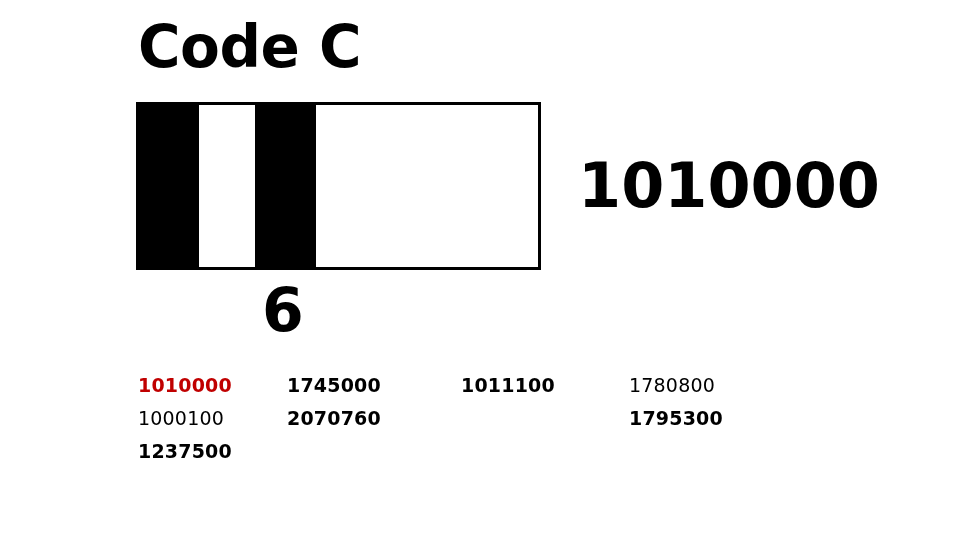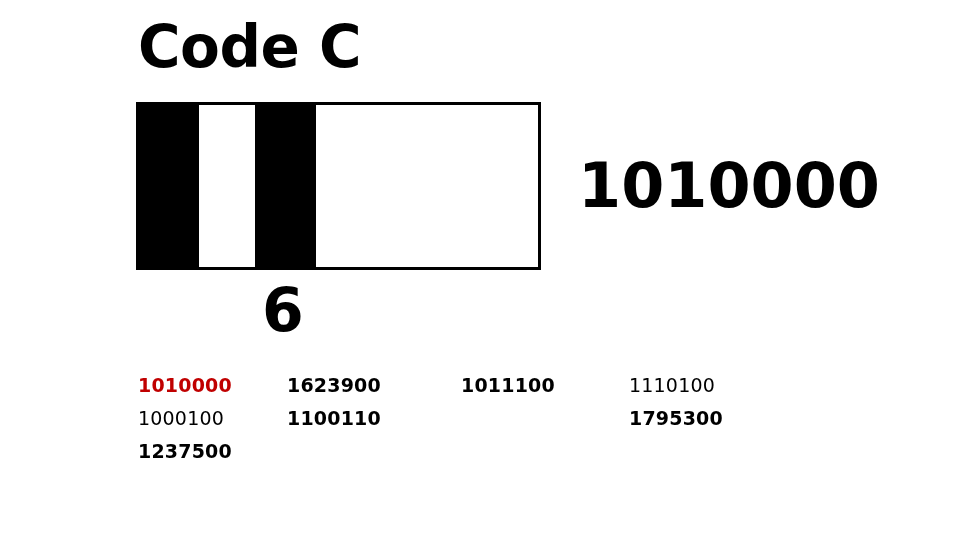--- a/index.html
+++ b/index.html
@@ -137,25 +137,25 @@
 
   <div class="digit-label">6</div>
 
   <div class="code-table">
     <div class="code-col code-col-0">
       <div class="code-cell bold red">1010000</div>
       <div class="code-cell normal">1000100</div>
       <div class="code-cell bold">1237500</div>
     </div>
     <div class="code-col code-col-1">
-      <div class="code-cell bold">1623900</div>
-      <div class="code-cell bold">1100110</div>
+      <div class="code-cell bold">1745000</div>
+      <div class="code-cell bold">2070760</div>
     </div>
     <div class="code-col code-col-2">
       <div class="code-cell bold">1011100</div>
     </div>
     <div class="code-col code-col-3">
-      <div class="code-cell normal">1110100</div>
+      <div class="code-cell normal">1780800</div>
       <div class="code-cell bold">1795300</div>
     </div>
   </div>
 
 </div>
 
 </body></html>

